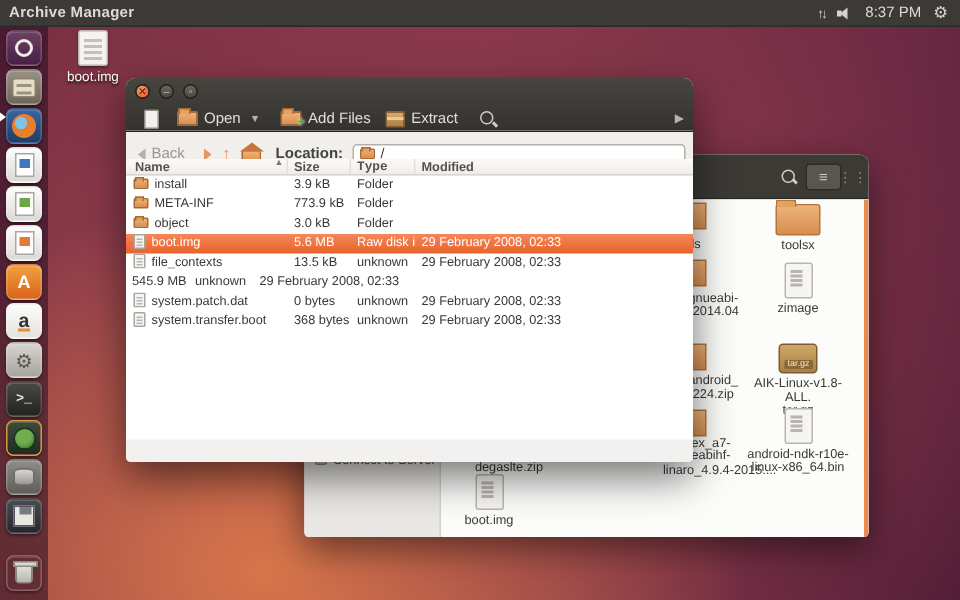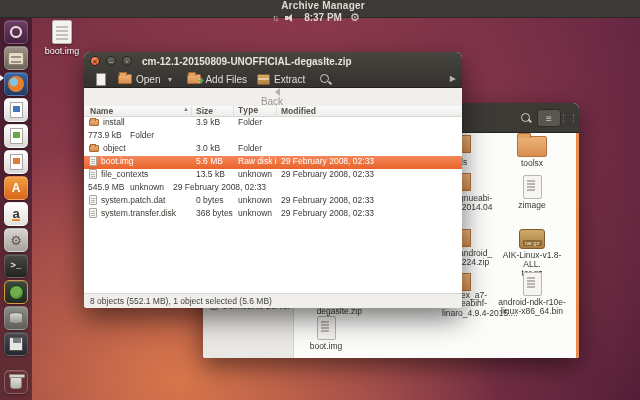--- a/index.html
+++ b/index.html
@@ -13,31 +13,31 @@
       radial-gradient(ellipse 820px 620px at 38% 55%, #9c4350 0%, rgba(156,67,80,0) 72%),
       linear-gradient(120deg, #5c2137 0%, #732c44 40%, #5e2240 70%, #3f1430 100%);
   }
   
   .menubar {
     position:absolute; left:0; top:0; width:640px; height:18px;
     background:linear-gradient(#454440,#37363­2) #3b3a36;
     background:#3b3a36;
     border-bottom:1px solid #2b2a27;
     color:#dfdbd2; display:flex; align-items:center;
-    font-size:10px; z-index:60;flex-direction:column;
+    font-size:10px; z-index:60;
   }
   .menubar .appname { font-weight:bold; margin-left:6px; letter-spacing:.2px; }
   .menubar .spacer { flex:1; }
   .tray { display:flex; align-items:center; gap:8px; margin-right:8px; }
   .net-ico { font-size:9px; letter-spacing:-2px; color:#d8d4cc; }
   .vol-ico { position:relative; width:11px; height:9px; display:inline-block; }
   .vol-ico:before { content:""; position:absolute; left:0; top:3px; width:3px; height:4px; background:#d8d4cc; }
   .vol-ico:after { content:""; position:absolute; left:2px; top:1px;
     border-top:4px solid transparent; border-bottom:4px solid transparent; border-right:5px solid #d8d4cc; }
-  .clock { font-weight:bold; }
+  .clock { font-weight:normal; }
   .gear-ico { font-size:11px; color:#d8d4cc; }
   
   .launcher {
     position:absolute; left:0; top:18px; width:32px; height:382px;
     background:rgba(38,12,34,0.55); z-index:55;
   }
   .ltile {
     position:absolute; left:4px; width:24px; height:24px; border-radius:5px;
     border:1px solid rgba(255,255,255,0.18);
     box-shadow:inset 0 1px 0 rgba(255,255,255,0.15), 0 1px 2px rgba(0,0,0,.4);
@@ -143,21 +143,21 @@
   .fold-ico:before { content:""; position:absolute; left:0; top:-3px; width:6px; height:3px; background:#e3a261; border:1px solid #a86a34; border-bottom:none; }
   .plus-badge { position:absolute; right:-3px; bottom:-3px; color:#4ab52e; font-size:9px; font-weight:bold; text-shadow:0 0 2px #fff; }
   .box-ico { width:13px; height:11px; background:linear-gradient(#d9aa6a,#b07f42); border:1px solid #84612f; border-radius:1px; position:relative; }
   .box-ico:before { content:""; position:absolute; left:0; right:0; top:3px; height:2px; background:#e8cb98; }
   .srch-ico { position:relative; width:13px; height:13px; }
   .srch-ico:before { content:""; position:absolute; left:1px; top:1px; width:7px; height:7px; border:1.5px solid #cfccc5; border-radius:50%; }
   .srch-ico:after { content:""; position:absolute; left:9px; top:9px; width:4px; height:2px; background:#cfccc5; transform:rotate(45deg); }
   .dd-arrow { font-size:7px; color:#b8b4ac; margin-left:2px; }
   .tb-overflow { position:absolute; right:6px; top:22px; font-size:8px; color:#b8b4ac; }
   .navbar { position:absolute; left:0; top:36px; right:0; height:30px; background:#f0efec; border-bottom:1px solid #f97316;
-    display:flex; align-items:center; color:#4a4843;flex-direction:column; }
+    display:flex; align-items:center; color:#4a4843; }
   .nav-tri { width:0; height:0; border-top:4px solid transparent; border-bottom:4px solid transparent; }
   .tri-back { border-right:5px solid #b4b0a9; margin-left:8px; }
   .back-lbl { color:#9a968f; margin:0 6px 0 4px; }
   .tri-fwd { border-left:5px solid #e8945e; margin:0 7px; }
   .up-arrow { color:#e8945e; font-weight:bold; font-size:11px; margin-right:7px; }
   .home-ico { position:relative; width:13px; height:9px; background:linear-gradient(#f0b277,#d98e4f); border:1px solid #a86a34; margin-right:10px; margin-top:3px; }
   .home-ico:before { content:""; position:absolute; left:-2px; top:-6px; border-left:8px solid transparent; border-right:8px solid transparent; border-bottom:6px solid #c9743a; }
   .loc-lbl { font-weight:bold; color:#45433e; margin-right:6px; }
   .loc-field { flex:1; height:14px; margin-right:5px; background:#fff; border:1px solid #b5b0a8; border-radius:3px;
     display:flex; align-items:center; padding:0 4px; gap:4px; }
@@ -313,21 +313,20 @@
     <div class="scroll-strip"></div>
   </div>
 </div>
 
 <div class="arch-win">
   <div class="arch-head">
     <div class="titlebar">
       <span class="wbtn close">✕</span>
       <span class="wbtn min">–</span>
       <span class="wbtn max">▫</span>
-      <span class="wtitle">cm-12.1-20150809-UNOFFICIAL-degaslte.zip</span>
     </div>
     <div class="toolbar">
       <span class="tb-group">
           <span class="doc-ico"></span>
         </span>
       <span class="tb-group">
         <span class="fold-ico"></span>
         <span>Open</span>
         <span class="dd-arrow">▼</span>
       </span>
@@ -375,20 +374,24 @@
     <div class="frow">
       <span class="cell name">
           <span class="rico-folder"></span>
           <span>install</span>
         </span>
       <span class="cell size">3.9 kB</span>
       <span class="cell type">Folder</span>
       <span class="cell mod"></span>
     </div>
     <div class="frow">
+      <span class="cell name">
+          <span class="rico-folder"></span>
+          <span>META-INF</span>
+        </span>
       <span class="cell size">773.9 kB</span>
       <span class="cell type">Folder</span>
       <span class="cell mod"></span>
     </div>
     <div class="frow">
       <span class="cell name">
           <span class="rico-folder"></span>
           <span>object</span>
         </span>
       <span class="cell size">3.0 kB</span>
@@ -423,22 +426,21 @@
           <span class="rico-file"></span>
           <span>system.patch.dat</span>
         </span>
       <span class="cell size">0 bytes</span>
       <span class="cell type">unknown</span>
       <span class="cell mod">29 February 2008, 02:33</span>
     </div>
     <div class="frow">
       <span class="cell name">
           <span class="rico-file"></span>
-          <span>system.transfer.disk</span>
+          <span>system.transfer.boot</span>
         </span>
       <span class="cell size">368 bytes</span>
       <span class="cell type">unknown</span>
       <span class="cell mod">29 February 2008, 02:33</span>
     </div>
   </div>
 
-  <div class="statusbar">8 objects (552.1 MB), 1 object selected (5.6 MB)</div>
 </div>
 
 </body></html>

